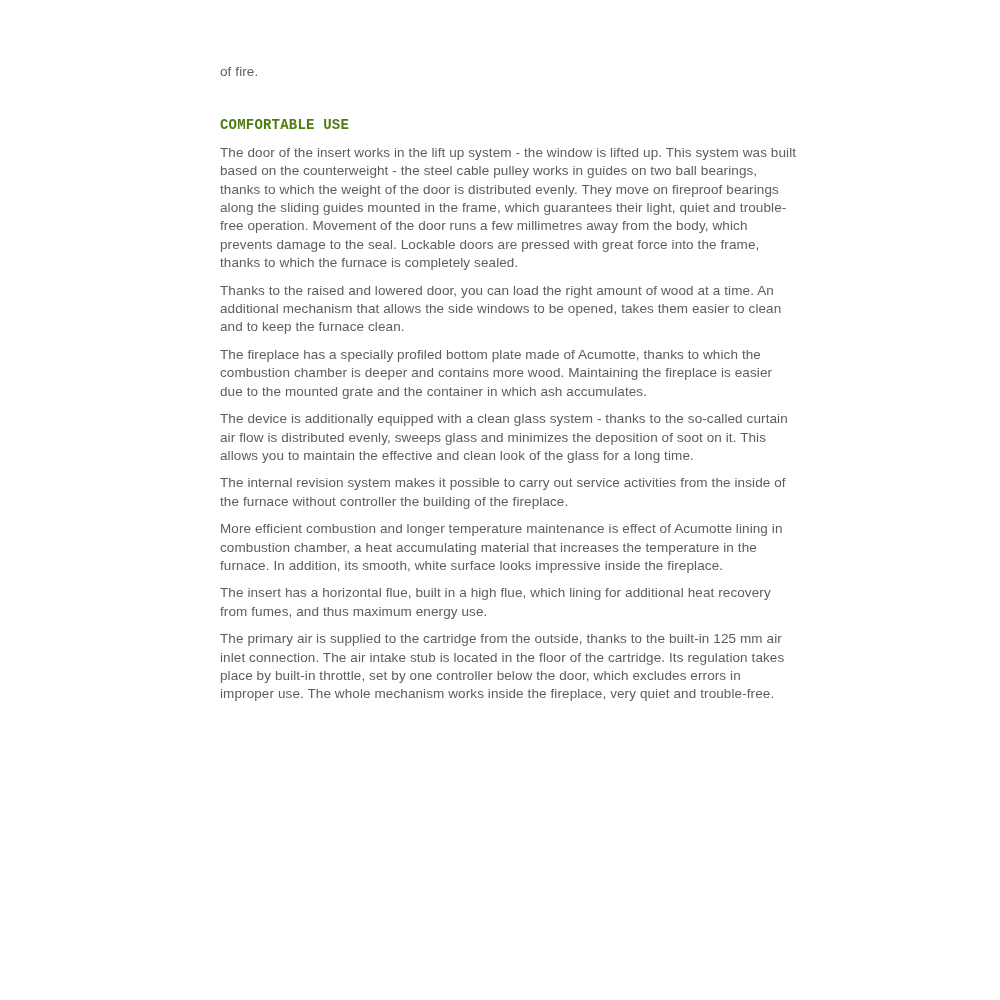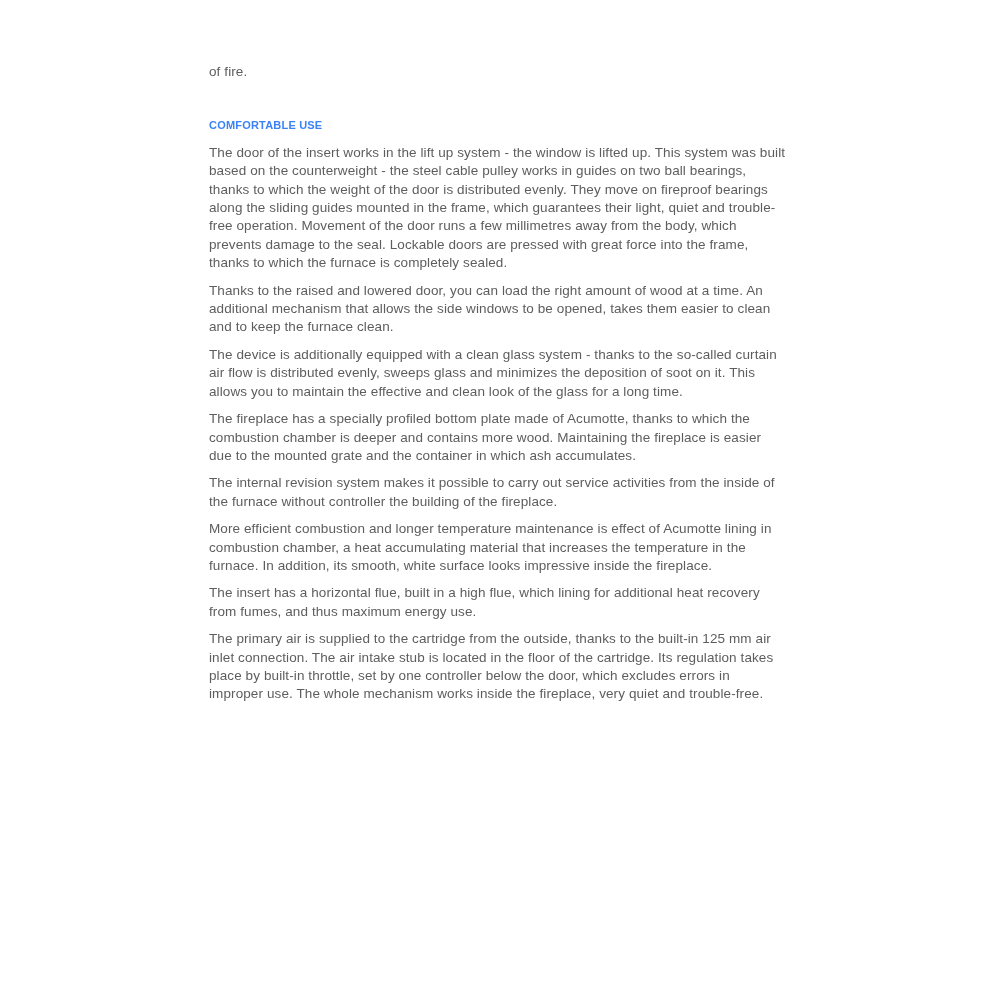--- a/index.html
+++ b/index.html
@@ -12,59 +12,60 @@
   }
   .page {
     position: relative;
     width: 1000px;
     height: 1000px;
     background: #ffffff;
     font-family: "Liberation Sans", "DejaVu Sans", sans-serif;
   }
   .content-column {
     position: absolute;
-    left: 209px;
+    left: 220px;
     top: 63px;
     width: 578px;
   }
   .fragment,
   .paragraph {
     margin: 0 0 9px 0;
     font-size: 13.5px;
     line-height: 18.4px;
     color: #5d5d5d;
     font-weight: 400;
     letter-spacing: 0.1px;
   }
   .section-heading {
     margin: 35px 0 9px 0;
-    font-size: 11px;
+    font-size: 14px;
     line-height: 18.4px;
     font-weight: 700;
-    color: #3b82f6;
+    color: #4d7c0f;
     letter-spacing: 0.2px;
+    font-family: Liberation Mono, monospace;
   }
 </style>
 </head>
 <body>
 
 <div class="page">
   <div class="content-column">
 
     <p class="fragment">of fire.</p>
 
     <h2 class="section-heading">COMFORTABLE USE</h2>
 
     <p class="paragraph">The door of the insert works in the lift up system - the window is lifted up. This system was built based on the counterweight - the steel cable pulley works in guides on two ball bearings, thanks to which the weight of the door is distributed evenly. They move on fireproof bearings along the sliding guides mounted in the frame, which guarantees their light, quiet and trouble-free operation. Movement of the door runs a few millimetres away from the body, which prevents damage to the seal. Lockable doors are pressed with great force into the frame, thanks to which the furnace is completely sealed.</p>
 
     <p class="paragraph">Thanks to the raised and lowered door, you can load the right amount of wood at a time. An additional mechanism that allows the side windows to be opened, takes them easier to clean and to keep the furnace clean.</p>
 
+    <p class="paragraph">The fireplace has a specially profiled bottom plate made of Acumotte, thanks to which the combustion chamber is deeper and contains more wood. Maintaining the fireplace is easier due to the mounted grate and the container in which ash accumulates.</p>
+
     <p class="paragraph">The device is additionally equipped with a clean glass system - thanks to the so-called curtain air flow is distributed evenly, sweeps glass and minimizes the deposition of soot on it. This allows you to maintain the effective and clean look of the glass for a long time.</p>
-
-    <p class="paragraph">The fireplace has a specially profiled bottom plate made of Acumotte, thanks to which the combustion chamber is deeper and contains more wood. Maintaining the fireplace is easier due to the mounted grate and the container in which ash accumulates.</p>
 
     <p class="paragraph">The internal revision system makes it possible to carry out service activities from the inside of the furnace without controller the building of the fireplace.</p>
 
 
 
     <p class="paragraph">More efficient combustion and longer temperature maintenance is effect of Acumotte lining in combustion chamber, a heat accumulating material that increases the temperature in the furnace. In addition, its smooth, white surface looks impressive inside the fireplace.</p>
 
 
     <p class="paragraph">The insert has a horizontal flue, built in a high flue, which lining for additional heat recovery from fumes, and thus maximum energy use.</p>
 

